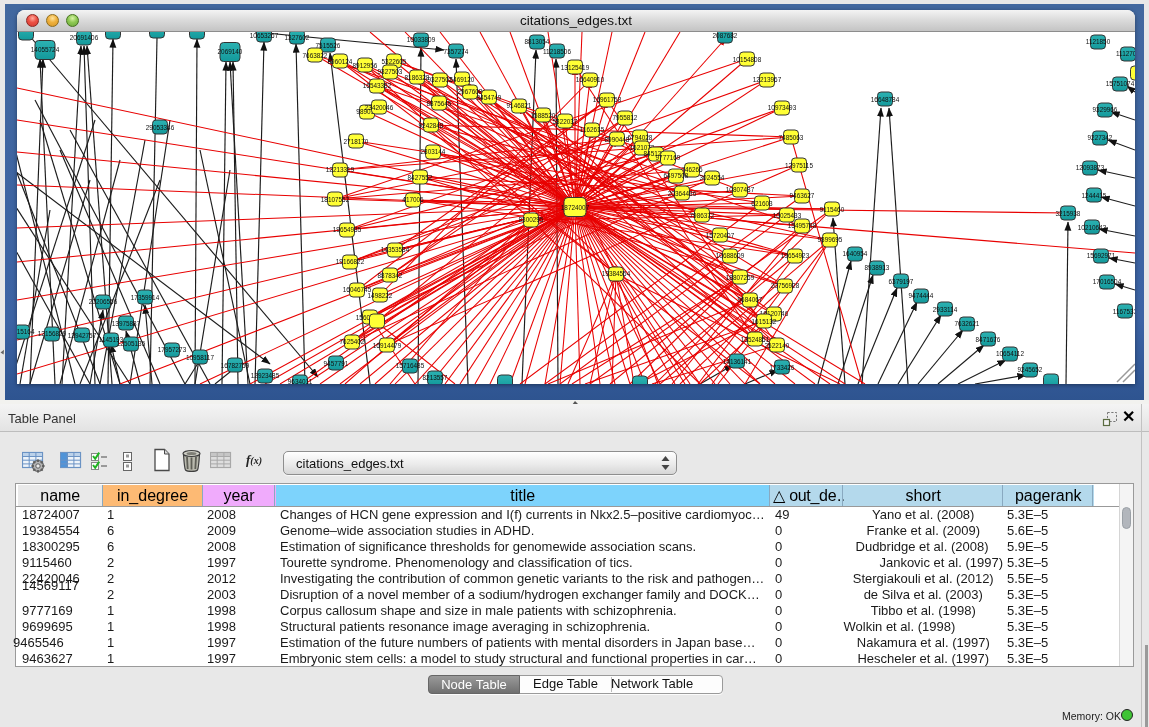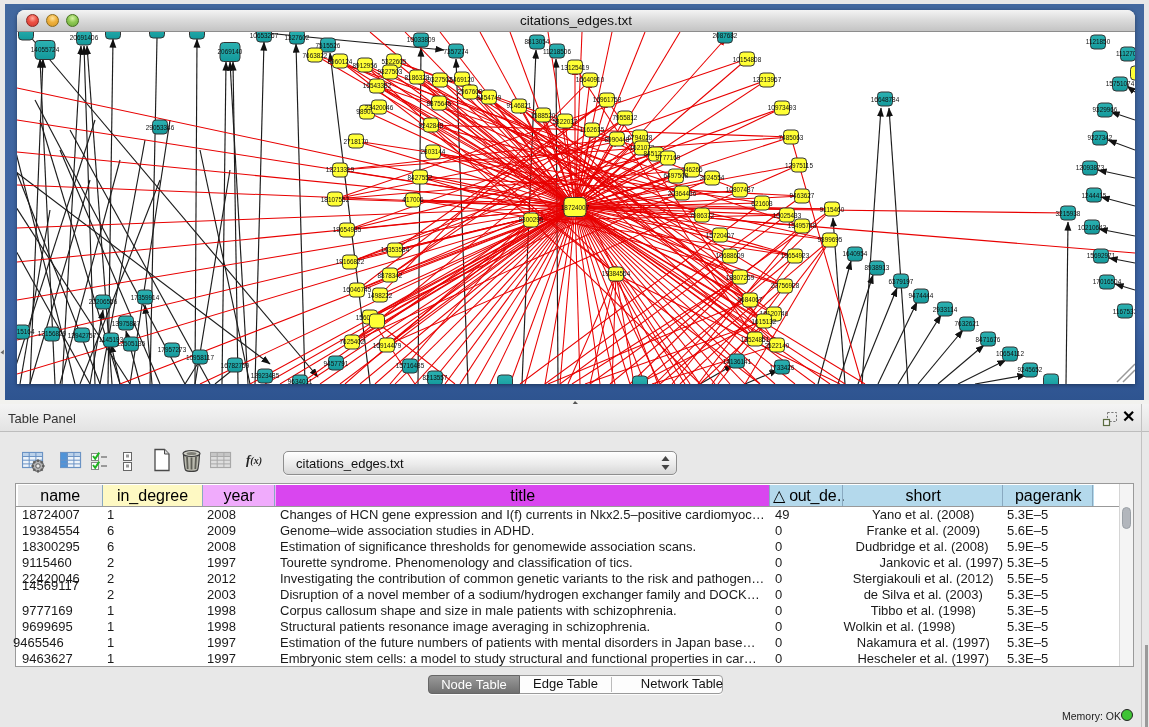--- a/index.html
+++ b/index.html
@@ -667,25 +667,25 @@
   <div style="position:absolute;left:12px;top:4px;font-size:13px;color:#111">citations_edges.txt</div>
   <svg style="position:absolute;right:6px;top:4px" width="9" height="15">
     <path d="M4.5,0 L8.5,5 L0.5,5 z" fill="#444"></path>
       <path d="M4.5,14 L8.5,9 L0.5,9 z" fill="#444"></path>
   </svg>
 </div>
 
 <div style="position:absolute;left:15px;top:483px;width:1119px;height:184px;background:#fff;border:1px solid #9a9a9a"></div>
 <div style="position:absolute;left:18px;top:485px;width:84.5px;height:21px;line-height:21px;background:#e9e9e9;text-align:center">name</div>
 <div style="position:absolute;left:102px;top:485px;width:1px;height:21px;background:#89a9c0"></div>
-<div style="position:absolute;left:102.5px;top:485px;width:100.0px;height:21px;line-height:21px;background:#fef9c3;text-align:center">in_degree</div>
+<div style="position:absolute;left:102.5px;top:485px;width:100.0px;height:21px;line-height:21px;background:#fdba74;text-align:center">in_degree</div>
 <div style="position:absolute;left:202px;top:485px;width:1px;height:21px;background:#89a9c0"></div>
 <div style="position:absolute;left:202.5px;top:485px;width:73.0px;height:21px;line-height:21px;background:#f0abfc;text-align:center">year</div>
 <div style="position:absolute;left:274px;top:485px;width:1px;height:21px;background:#89a9c0"></div>
-<div style="position:absolute;left:275.5px;top:485px;width:494.5px;height:21px;line-height:21px;background:#d946ef;text-align:center">title</div>
+<div style="position:absolute;left:275.5px;top:485px;width:494.5px;height:21px;line-height:21px;background:#7dd3fc;text-align:center">title</div>
 <div style="position:absolute;left:769px;top:485px;width:1px;height:21px;background:#89a9c0"></div>
 <div style="position:absolute;left:770px;top:485px;width:73.5px;height:21px;line-height:21px;background:#b4d9ec;text-align:left;padding-left:3px;box-sizing:border-box;overflow:hidden;white-space:nowrap;letter-spacing:-0.3px">△ out_de…</div>
 <div style="position:absolute;left:842px;top:485px;width:1px;height:21px;background:#89a9c0"></div>
 <div style="position:absolute;left:843.5px;top:485px;width:159.5px;height:21px;line-height:21px;background:#b4d9ec;text-align:center">short</div>
 <div style="position:absolute;left:1002px;top:485px;width:1px;height:21px;background:#89a9c0"></div>
 <div style="position:absolute;left:1003px;top:485px;width:90.5px;height:21px;line-height:21px;background:#b4d9ec;text-align:center">pagerank</div>
 <div style="position:absolute;left:1092px;top:485px;width:1px;height:21px;background:#89a9c0"></div>
 <div style="position:absolute;left:16px;top:506px;width:1117px;height:1px;background:#999"></div>
 <div class="cell" style="left:22px;top:507px;width:80.5px;white-space:nowrap;overflow:hidden">18724007</div>
 <div class="cell" style="left:107px;top:507px;width:95.5px;white-space:nowrap;overflow:hidden">1</div>
@@ -758,18 +758,18 @@
 <div class="cell" style="left:843.5px;top:651px;width:159.5px;text-align:center">Hescheler et al. (1997)</div>
 <div class="cell" style="left:1007px;top:651px;width:86.5px;white-space:nowrap;overflow:hidden">5.3E–5</div>
 
 <div style="position:absolute;left:1119px;top:484px;width:14px;height:182px;background:#f4f4f4;border-left:1px solid #d5d5d5"></div>
 <div style="position:absolute;left:1122px;top:507px;width:9px;height:22px;background:#b2b6bc;border-radius:4.5px;border:1px solid #9aa0a6"></div>
 
 <div style="position:absolute;left:428px;top:675px;width:295px;height:19px;border:1px solid #9a9a9a;border-radius:4px;background:#fdfdfd;box-shadow:0 1px 0 rgba(255,255,255,.8)"></div>
 <div style="position:absolute;left:428px;top:675px;width:92px;height:19px;border-radius:4px 0 0 4px;background:linear-gradient(180deg,#9a9a9a,#6f6f6f);border:1px solid #666;line-height:18px;text-align:center;font-size:13px;color:#fff">Node Table</div>
 <div style="position:absolute;left:520px;top:675px;width:91px;height:19px;line-height:18px;text-align:center;font-size:13px;color:#111">Edge Table</div>
 <div style="position:absolute;left:611px;top:677px;width:1px;height:15px;background:#bbb"></div>
-<div style="position:absolute;left:611px;top:675px;width:112px;height:19px;line-height:18px;text-align:right;font-size:13px;color:#111">Network Table</div>
+<div style="position:absolute;left:611px;top:675px;width:112px;height:19px;line-height:18px;text-align:left;font-size:13px;color:#111">Network Table</div>
 
 <div style="position:absolute;left:1062px;top:710px;font-size:10.5px;color:#222">Memory: OK</div>
 <div style="position:absolute;left:1121px;top:709px;width:12px;height:12px;border-radius:50%;background:#3fc435;border:1.5px solid #222"></div>
 
 <div style="position:absolute;left:1141px;top:404px;width:1px;height:323px;background:#c2c2c2"></div>
 <div style="position:absolute;left:1145px;top:645px;width:3px;height:82px;background:#9a9a9a"></div>
 </body></html>

